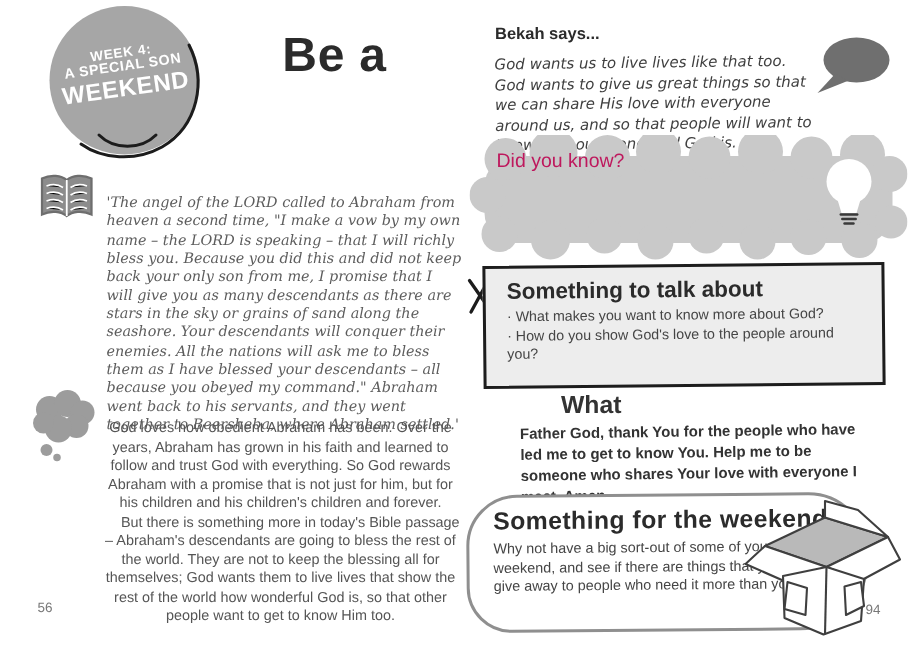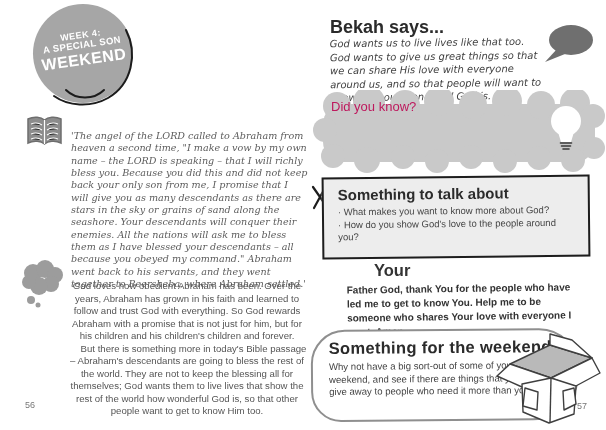--- a/index.html
+++ b/index.html
@@ -36,21 +36,21 @@
   .think-head{left:66px;top:260px;font-size:15.5px;font-weight:800;color:#2b2b2b;letter-spacing:.2px;}
   .think-body{left:66px;top:280px;width:242px;font-size:9.6px;line-height:12.5px;color:#555;}
   .think-body p{margin:0;text-align:center;}
   .think-body p + p{text-indent:13px;}
 
   .pagenum{font-size:9px;color:#777;}
   .pagenum-left{left:25px;top:400px;}
   .pagenum-right{left:577px;top:401px;}
 
   
-  .bekah-head{left:330px;top:17px;font-size:18px;font-weight:800;color:#2b2b2b;}
+  .bekah-head{left:330px;top:17px;font-size:11px;font-weight:800;color:#2b2b2b;}
   .bekah-body{
     left:330px;top:36px;width:212px;font-style:italic;font-size:10px;line-height:13.5px;
     color:#3f3f3f;transform:rotate(-0.7deg);font-family:"DejaVu Sans",sans-serif;
   }
   .speech-icon{left:543px;top:22px;width:52px;height:44px;}
 
   .know-cloud{left:313px;top:90px;width:292px;height:85px;}
   .know-head{left:331px;top:99px;font-size:13px;font-weight:400;color:#be185d;}
   .know-body{left:331px;top:117px;width:216px;font-size:9.5px;line-height:12.2px;color:#454545;}
   .bulb-icon{left:545px;top:104px;width:42px;height:52px;}
@@ -91,20 +91,21 @@
       <div class="badge-l2">A SPECIAL SON</div>
       <div class="badge-l3">WEEKEND</div>
     </div>
   </div>
   <svg class="abs badge-outline" viewBox="0 0 112 108">
     <path d="M98 28 C110 52 104 82 80 96 C62 106 40 104 26 94" fill="none" stroke="#1c1c1c" stroke-width="2" stroke-linecap="round"></path>
     <path d="M38 88 C48 98 66 98 76 88" fill="none" stroke="#1c1c1c" stroke-width="2" stroke-linecap="round"></path>
   </svg>
 
   <div class="abs page-title">
+    <div>Be a</div>
   </div>
 
   <svg class="abs scripture-icon" viewBox="0 0 37 31">
     <path d="M2 3 C8 0 15 1 18.5 4 C22 1 29 0 35 3 L35 27 C29 24 22 25 18.5 28 C15 25 8 24 2 27 Z" fill="#8c8c8c" stroke="#6e6e6e" stroke-width="1.5"></path>
     <path d="M18.5 4 L18.5 28" stroke="#fff" stroke-width="1.2"></path>
     <g stroke="#fff" stroke-width="1.1">
       <path d="M5 8 C9 6.5 13 7 16 9"></path>
         <path d="M5 13 C9 11.5 13 12 16 14"></path>
         <path d="M5 18 C9 16.5 13 17 16 19"></path>
         <path d="M5 23 C9 21.5 13 22 16 24"></path>
@@ -181,35 +182,35 @@
     <path d="M2 3 L16 23 M15 2 L3 24" stroke="#1d1d1d" stroke-width="2.2" stroke-linecap="round" fill="none"></path>
   </svg>
   <div class="abs talk-box">
     <div class="talk-head">Something to talk about</div>
     <ul class="talk-list">
       <li>What makes you want to know more about God?</li>
       <li>How do you show God's love to the people around you?</li>
     </ul>
   </div>
 
-  <div class="abs pray-head">Your</div>
+  <div class="abs pray-head">What</div>
   <div class="abs pray-body">Father God, thank You for the people who have led me to get to know You. Help me to be someone who shares Your love with everyone I meet. Amen.</div>
 
   <div class="abs weekend-bubble">
     <div class="weekend-head">Something for the weekend</div>
     <div class="weekend-body">Why not have a big sort-out of some of your stuff this weekend, and see if there are things that you could give away to people who need it more than you?</div>
   </div>
   <svg class="abs box-illustration" viewBox="0 0 114 100">
     <g stroke="#3f3f3f" stroke-width="1.4" stroke-linejoin="round">
       <polygon points="18,38 58,19 100,32 59,52" fill="#b9b9b9"></polygon>
       <polygon points="58,19 58,8 80,14 100,32" fill="#ffffff"></polygon>
       <polygon points="18,38 5,50 30,61 59,52" fill="#ffffff"></polygon>
       <polygon points="100,32 108,47 82,61 59,52" fill="#ffffff"></polygon>
       <polygon points="30,58 59,52 84,60 82,88 57,97 31,86" fill="#ffffff"></polygon>
       <path d="M59 52 L58 97" fill="none"></path>
       <polygon points="33,62 31,80 45,84 46,66" fill="#ffffff"></polygon>
       <polygon points="82,62 84,78 72,84 71,65" fill="#ffffff"></polygon>
     </g>
   </svg>
 
-  <div class="abs pagenum pagenum-right">57</div>
+  <div class="abs pagenum pagenum-right">94</div>
 
 </div>
 
 </body></html>

